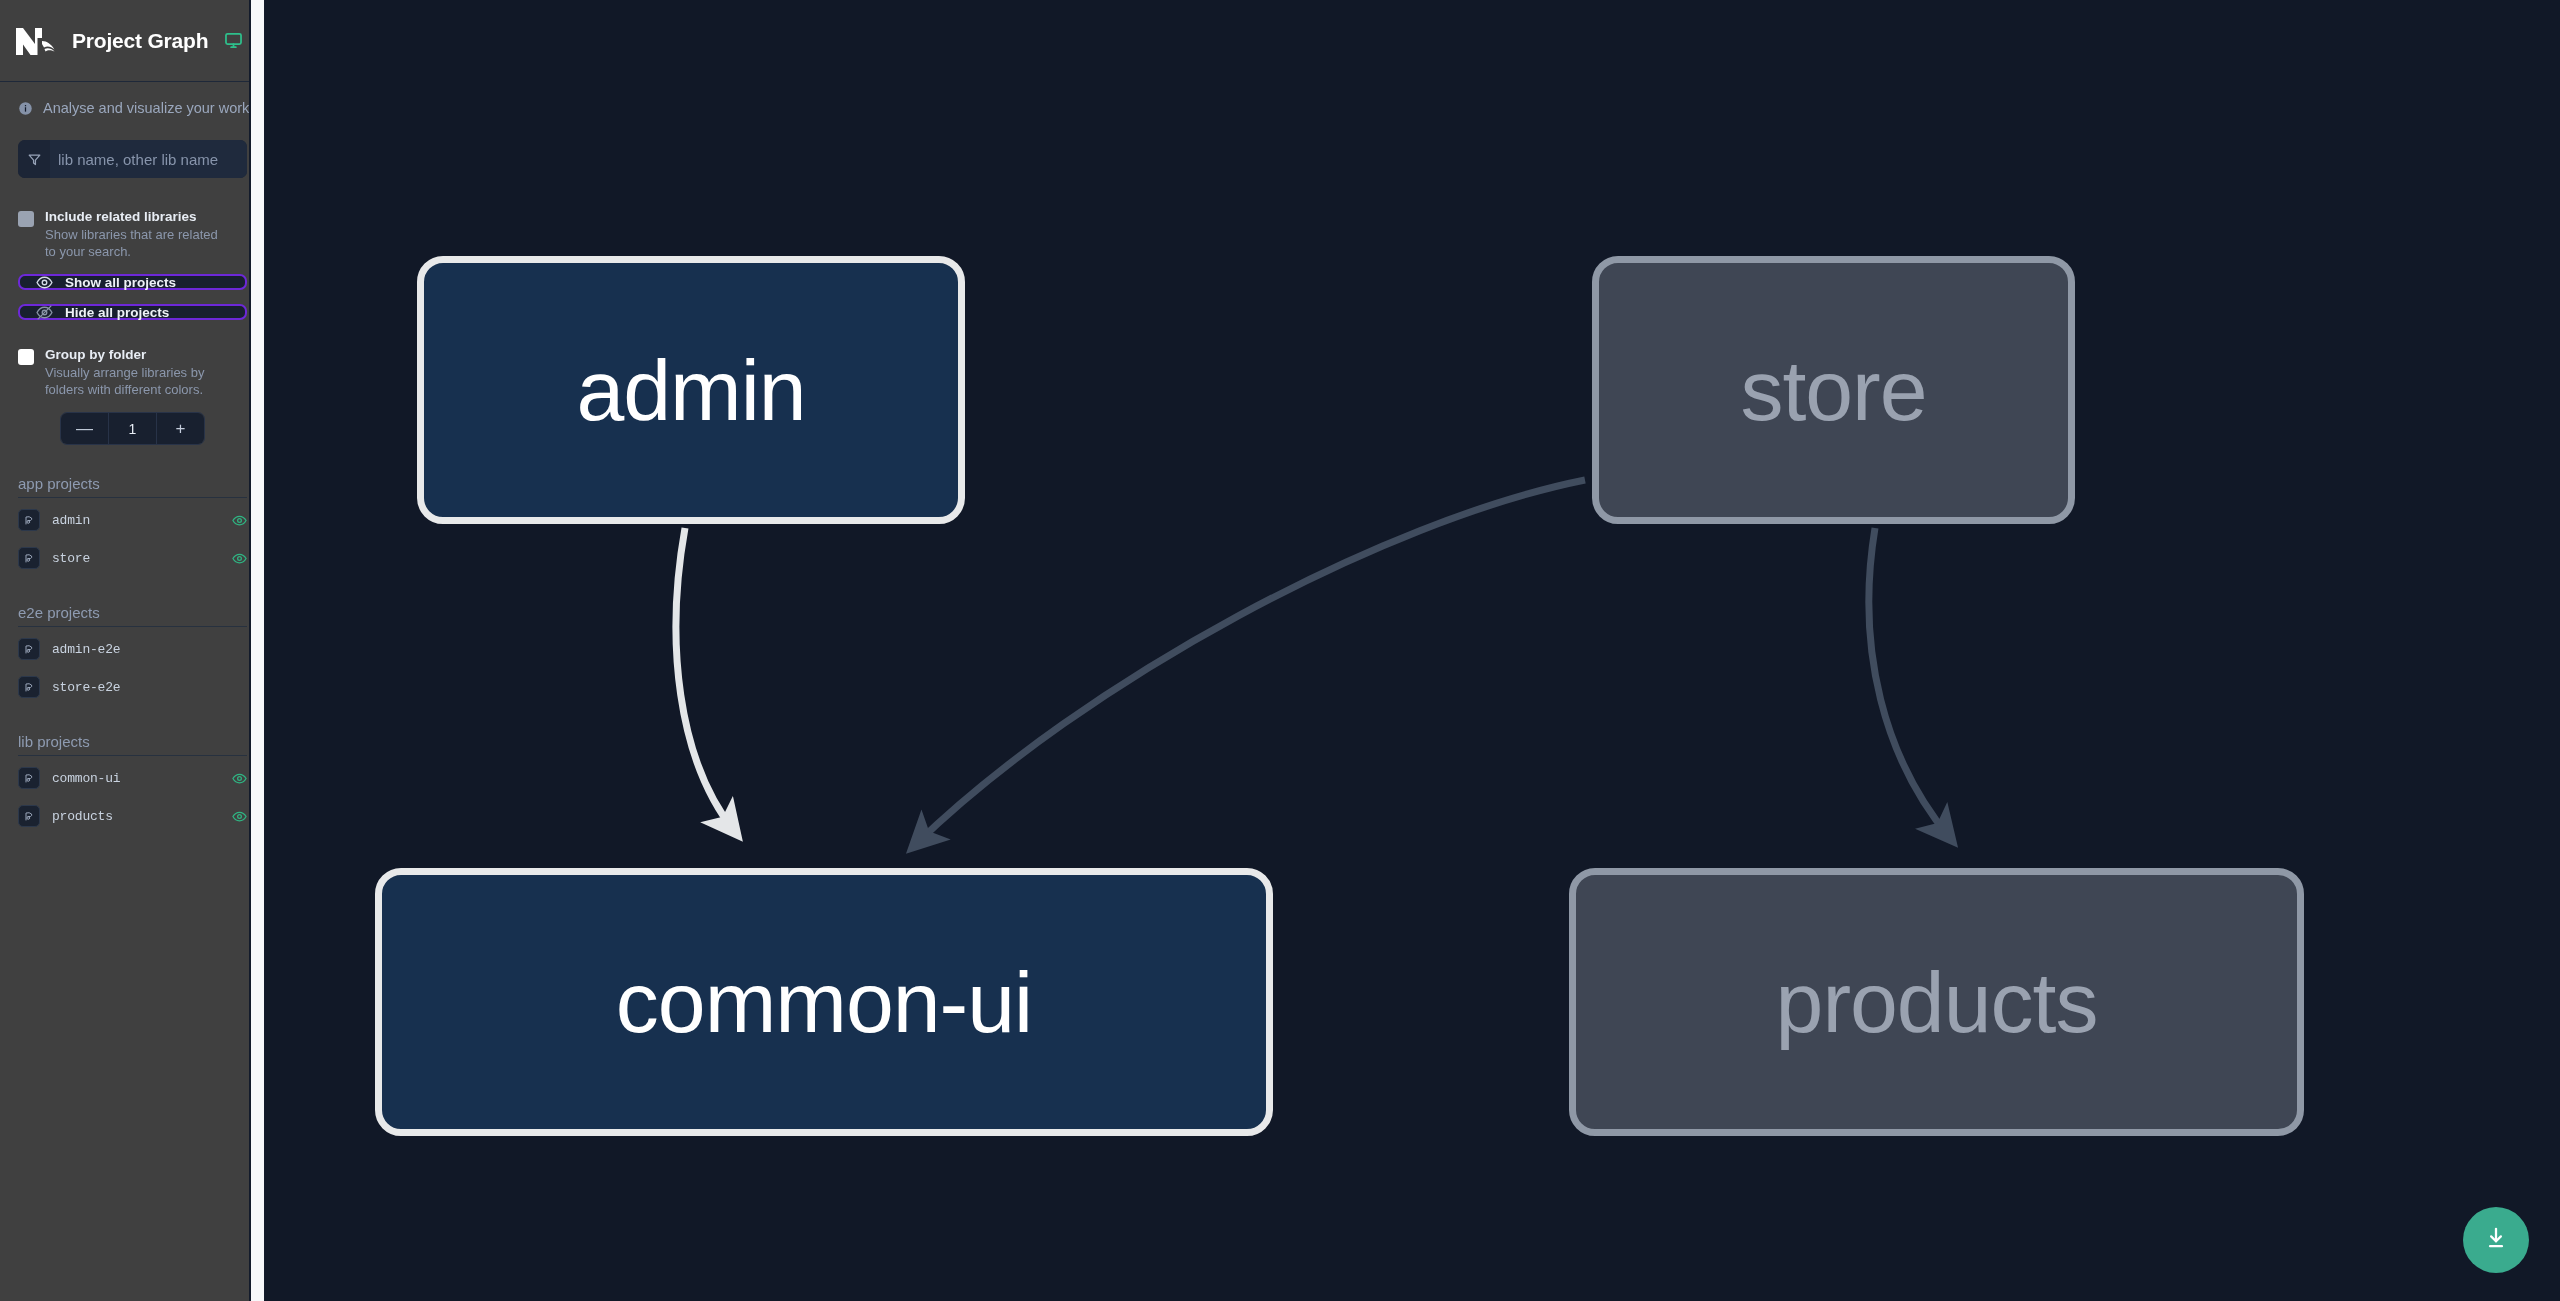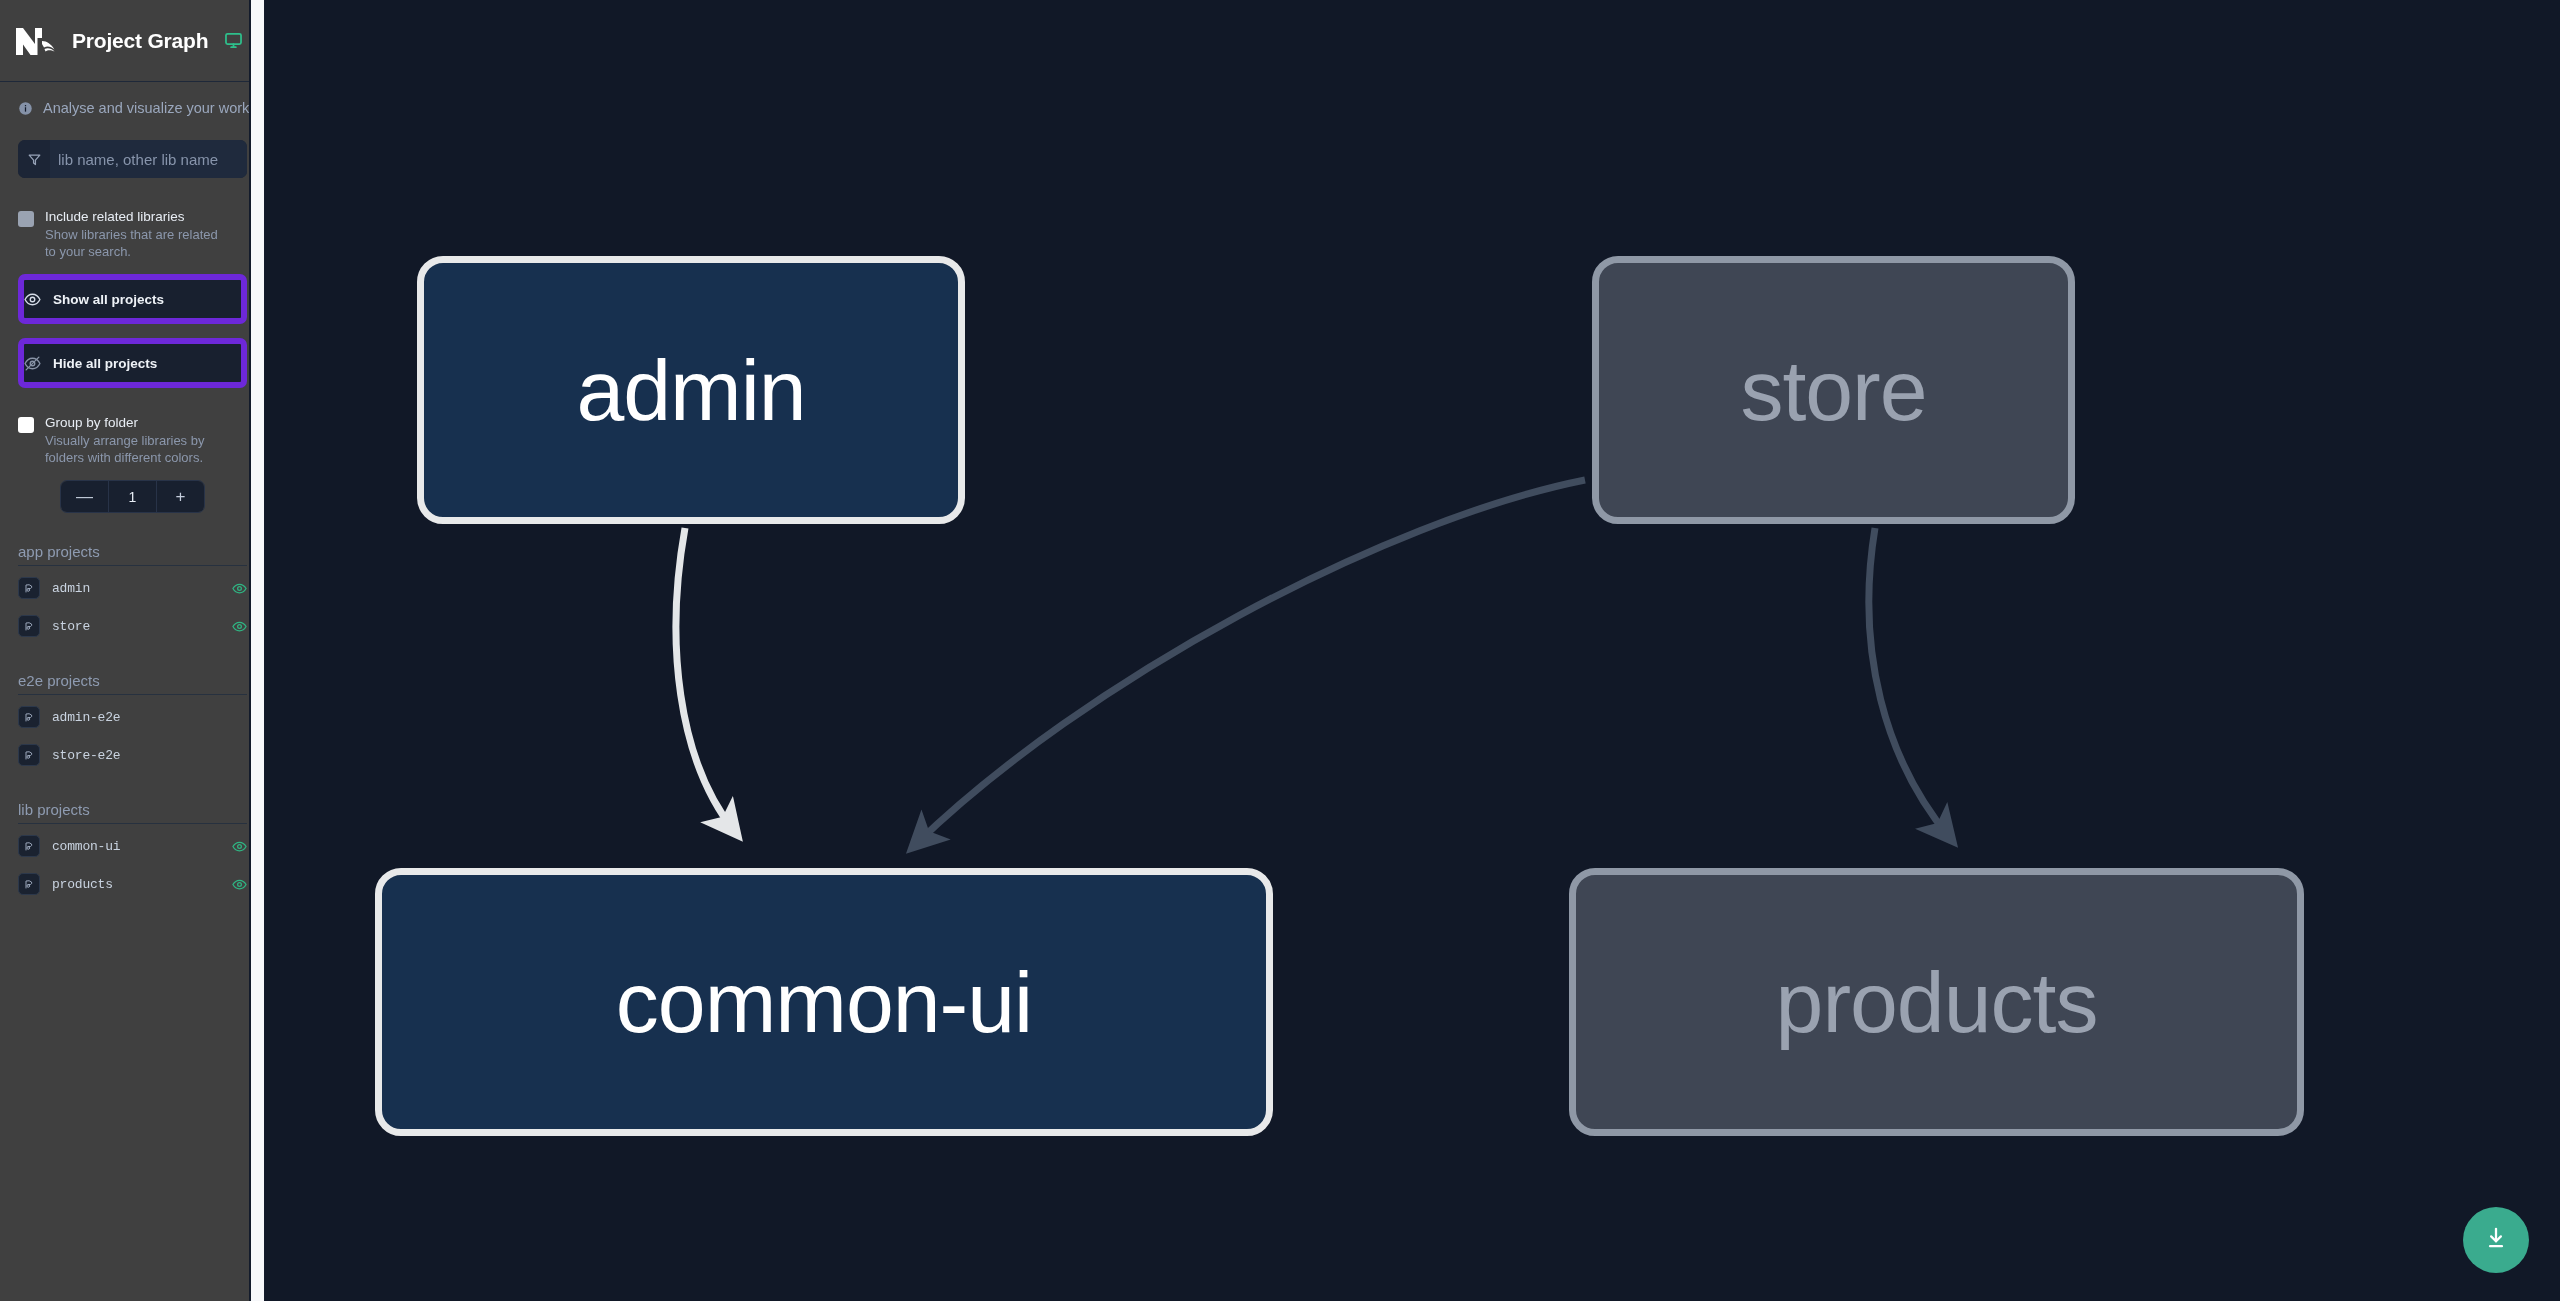--- a/index.html
+++ b/index.html
@@ -115,39 +115,40 @@
     display: flex;
     align-items: center;
     justify-content: center;
   }
   .checkbox.white { background: #ffffff; }
   .checkbox.checked { background: #36b584; }
   .check-texts { flex: 1 1 auto; }
   .check-label {
     color: #e8edf4;
     font-size: 13.5px;
-    font-weight: normal;
+    font-weight: bold;
     line-height: 17px;
   }
   .check-desc {
     color: #8b97ac;
     font-size: 13px;
     line-height: 17px;
     margin-top: 1px;
     max-width: 184px;
   }
 
   .pill-btn {
     margin: 14px 18px 0 18px;
-    height: 50px;
-    border: 6px solid #6d28d9;
+    height: 16px;
+    border: 2px solid #6d28d9;
     border-radius: 7px;
     background: #18202f;
     display: flex;
     align-items: center;
+    padding-left: 16px;
     box-sizing: border-box;
     cursor: pointer;
   }
   .pill-btn .btn-icon { display:flex; margin-right: 12px; }
   .pill-btn .btn-label {
     color: #eef2f7;
     font-size: 13.5px;
     font-weight: bold;
   }
 

